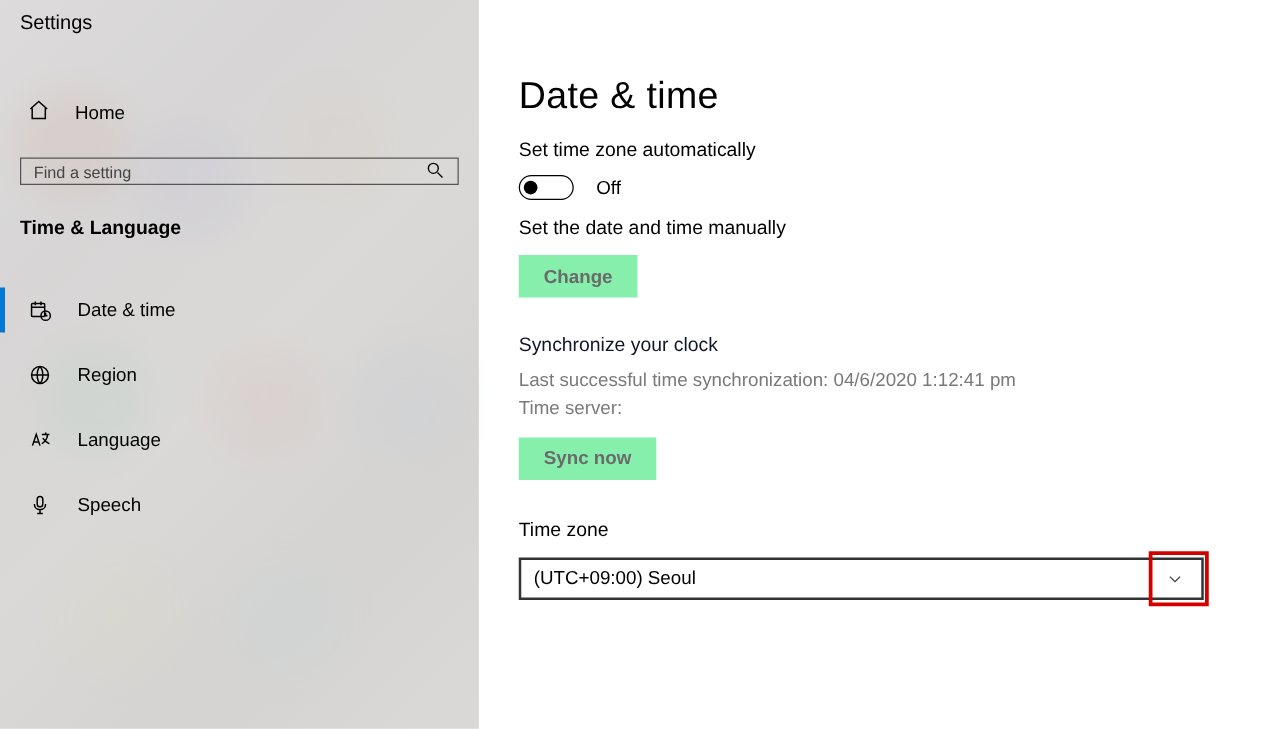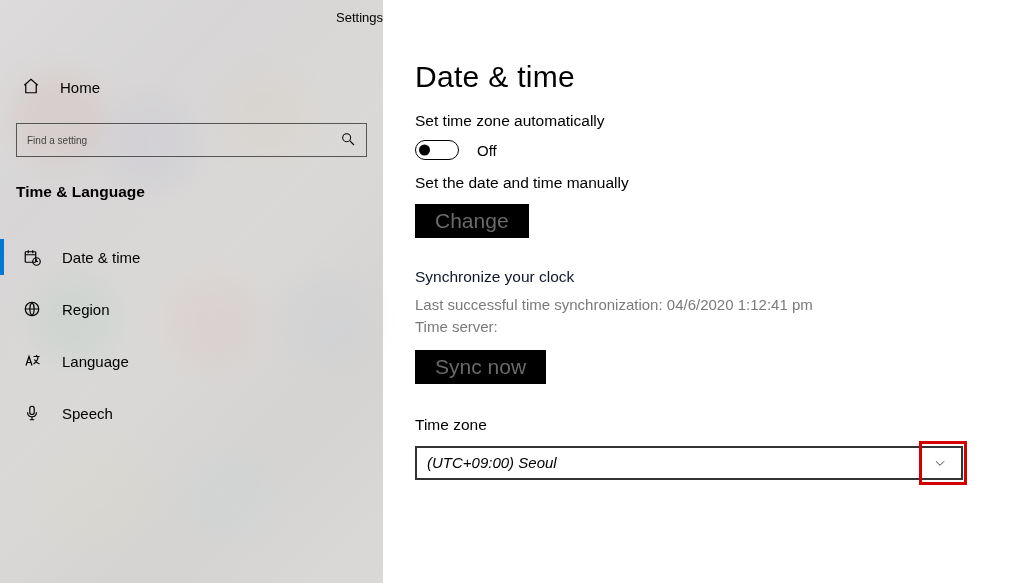--- a/index.html
+++ b/index.html
@@ -28,36 +28,36 @@
     filter: blur(10px);
     opacity: 0.9;
   }
   .sidebar::after {
     content: "";
     position: absolute; inset: 0;
     background: rgba(228,228,228,0.55);
   }
   .sidebar > * { position: relative; z-index: 2; }
 
-  .window-title { font-size: 13px; color: #000; padding: 10px 0 0 16px; text-align: right; }
+  .window-title { font-size: 16px; color: #000; padding: 10px 0 0 16px; }
 
   .home-row {
     display: flex; align-items: center; gap: 20px;
     padding: 0 0 0 22px; margin-top: 48px; font-size: 15px; color: #000;
     height: 28px;
   }
   .home-row svg { width: 18px; height: 18px; }
 
   .search-box {
     margin: 22px 16px 0 16px;
     border: 1px solid #555;
-    height: 34px;
+    height: 22px;
     display: flex; align-items: center;
     padding: 0 10px;
-    color: #555; font-size: 10px;
+    color: #555; font-size: 13px;
     background: rgba(255,255,255,0.0);
   }
   .search-box .placeholder { flex: 1; color: #444; }
   .search-box svg { width: 16px; height: 16px; }
 
   .section-title {
     font-weight: 700; font-size: 15.5px; color: #000;
     padding: 26px 0 18px 16px;
   }
 
@@ -84,34 +84,34 @@
     position: relative; background: #fff;
   }
   .toggle .knob {
     position: absolute; left: 3px; top: 50%; transform: translateY(-50%);
     width: 11px; height: 11px; background: #000; border-radius: 50%;
   }
   .toggle-state { font-size: 15px; }
 
   .btn {
     display: inline-flex; align-items: center; justify-content: center;
-    height: 34px; padding: 0 20px; background: #000000; color: #6a6a6a;
-    font-size: 21px; margin-top: 12px; border: none;
+    height: 34px; padding: 0 20px; background: #86efac; color: #6a6a6a;
+    font-size: 15px; margin-top: 12px; border: none; font-weight: bold;
   }
 
   .sync-section { margin-top: 30px; }
   .sync-title { font-size: 15.5px; color: #0f172a; }
   .sync-info { color: #7a7a7a; font-size: 15px; margin-top: 8px; line-height: 1.45; }
 
   .tz-section { margin-top: 32px; }
   .tz-label { font-size: 15.5px; }
   .select-row { position: relative; margin-top: 12px; display: flex; align-items: stretch; width: 548px; }
   .select-box {
     border: 2px solid #333; height: 34px; flex: 1;
-    display: flex; align-items: center; padding: 0 10px; font-size: 15px; font-style: italic;
+    display: flex; align-items: center; padding: 0 10px; font-size: 15px;
   }
   .select-arrow-hl {
     position: absolute; right: -4px; top: -5px; width: 48px; height: 44px;
     border: 3px solid #d40000; pointer-events: none;
   }
   .select-arrow {
     position: absolute; right: 6px; top: 0; bottom: 0; width: 34px;
     display: flex; align-items: center; justify-content: center;
   }
   .select-arrow svg { width: 14px; height: 14px; }

